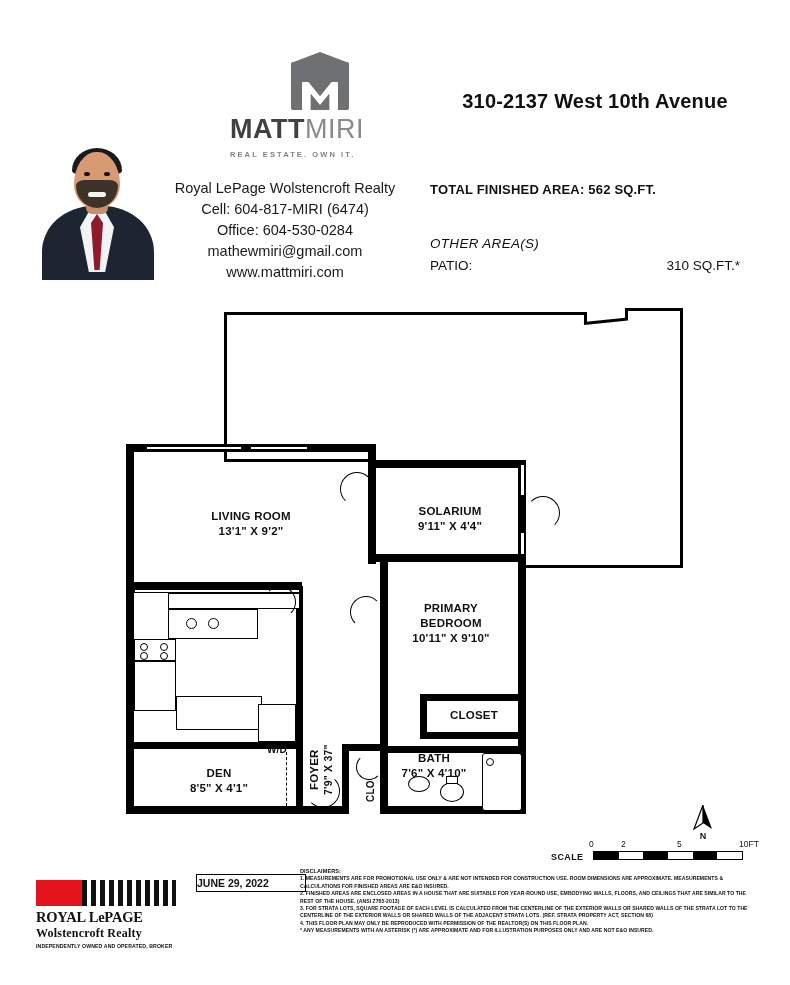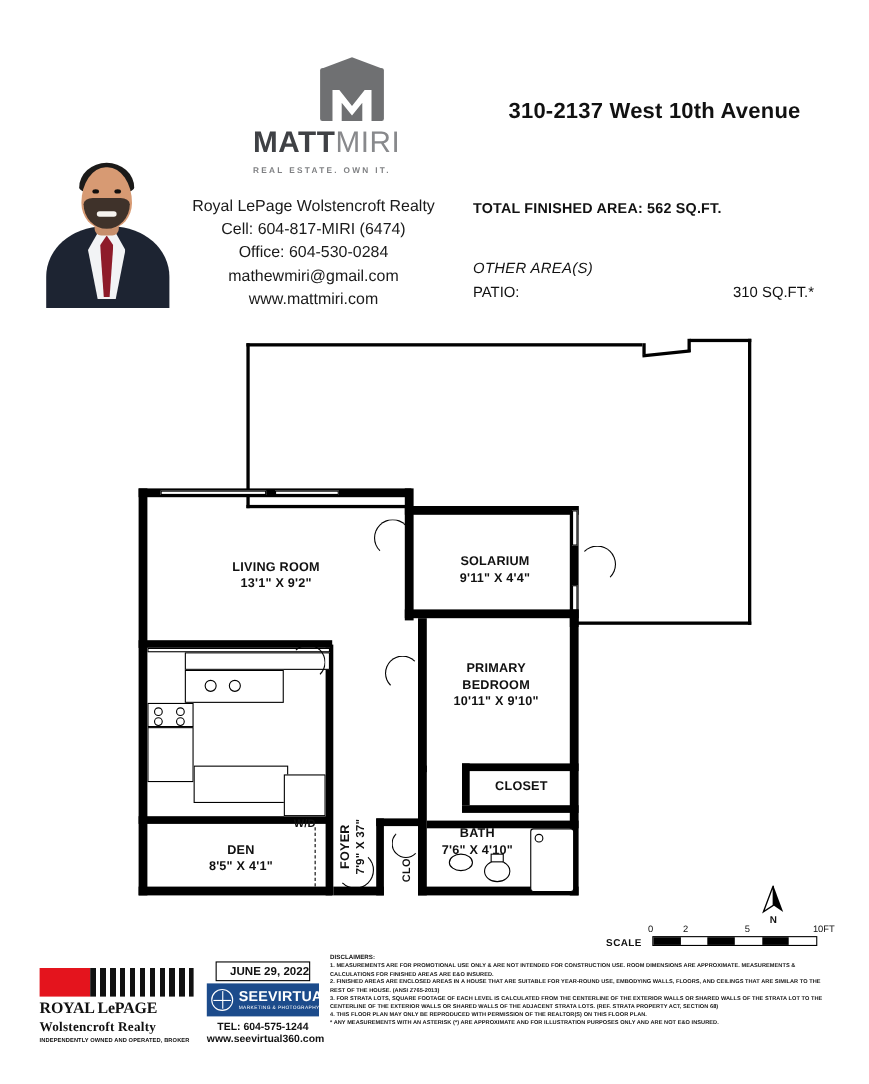--- a/index.html
+++ b/index.html
@@ -280,21 +280,21 @@
   }
   .rlp-name {
     margin-top: 3px; font-size: 14.5px; font-weight: 700; letter-spacing: -.2px;
     font-family: "Liberation Serif", serif;
   }
   .rlp-sub { font-size: 12px; font-weight: 700; letter-spacing: .2px; font-family: "Liberation Serif", serif; }
   .rlp-fine { font-size: 5.2px; letter-spacing: .1px; margin-top: 2px; font-weight: 700; }
 
   .datebox {
     position: absolute; left: 196px; top: 8px;
-    width: 86px; text-align: right;
+    width: 110px; text-align: left;
     border: 1px solid #000;
     font-size: 10.5px; font-weight: 700;
     padding: 2px 0;
   }
   .sv {
     position: absolute; left: 188px; top: 28px;
     width: 102px;
   }
   .sv-box {
     display: flex; align-items: center;
@@ -534,31 +534,20 @@
       <div class="red"></div>
       <div class="stripes"></div>
     </div>
     <div class="rlp-name">ROYAL LePAGE</div>
     <div class="rlp-sub">Wolstencroft Realty</div>
     <div class="rlp-fine">INDEPENDENTLY OWNED AND OPERATED, BROKER</div>
   </div>
 
   <div class="datebox">JUNE 29, 2022</div>
 
-  <div class="sv">
-    <div class="sv-box">
-      <div class="sv-globe"></div>
-      <div class="sv-txt">
-        <div class="t1">SEEVIRTUAL</div>
-        <div class="t2">MARKETING &amp; PHOTOGRAPHY</div>
-      </div>
-    </div>
-    <div class="sv-tel">TEL: 604-575-1244</div>
-    <div class="sv-url">www.seevirtual360.com</div>
-  </div>
 
   <div class="disc" style="left:300px; top:2px; position:absolute;">
     <div class="hd">DISCLAIMERS:</div>
     <div>1. MEASUREMENTS ARE FOR PROMOTIONAL USE ONLY &amp; ARE NOT INTENDED FOR CONSTRUCTION USE. ROOM DIMENSIONS ARE APPROXIMATE. MEASUREMENTS &amp; CALCULATIONS FOR FINISHED AREAS ARE E&amp;O INSURED.</div>
     <div>2. FINISHED AREAS ARE ENCLOSED AREAS IN A HOUSE THAT ARE SUITABLE FOR YEAR-ROUND USE, EMBODYING WALLS, FLOORS, AND CEILINGS THAT ARE SIMILAR TO THE REST OF THE HOUSE. (ANSI Z765-2013)</div>
     <div>3. FOR STRATA LOTS, SQUARE FOOTAGE OF EACH LEVEL IS CALCULATED FROM THE CENTERLINE OF THE EXTERIOR WALLS OR SHARED WALLS OF THE STRATA LOT TO THE CENTERLINE OF THE EXTERIOR WALLS OR SHARED WALLS OF THE ADJACENT STRATA LOTS. (REF. STRATA PROPERTY ACT, SECTION 68)</div>
     <div>4. THIS FLOOR PLAN MAY ONLY BE REPRODUCED WITH PERMISSION OF THE REALTOR(S) ON THIS FLOOR PLAN.</div>
     <div>* ANY MEASUREMENTS WITH AN ASTERISK (*) ARE APPROXIMATE AND FOR ILLUSTRATION PURPOSES ONLY AND ARE NOT E&amp;O INSURED.</div>
   </div>
 </div>

